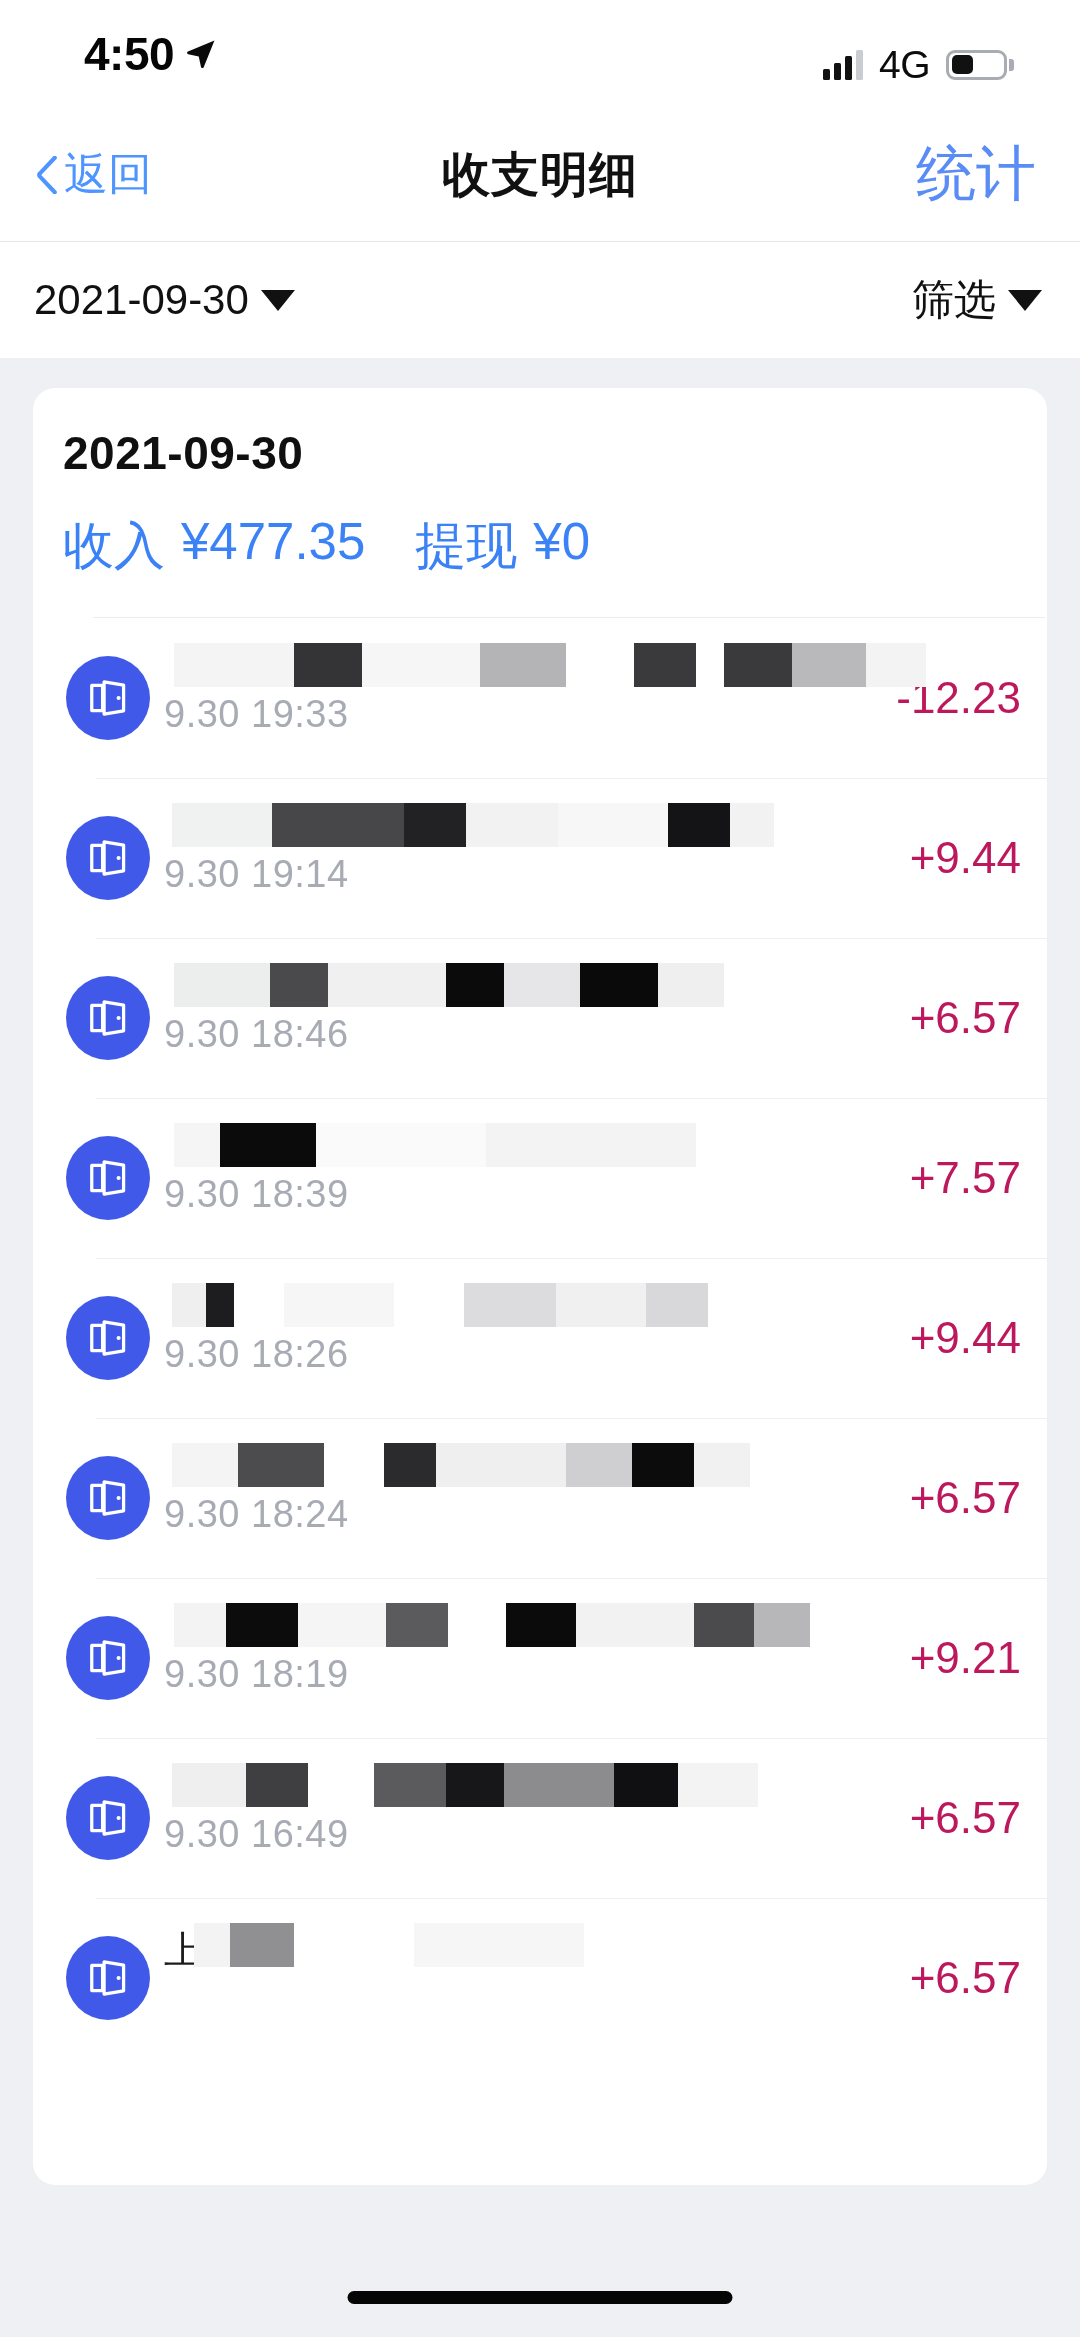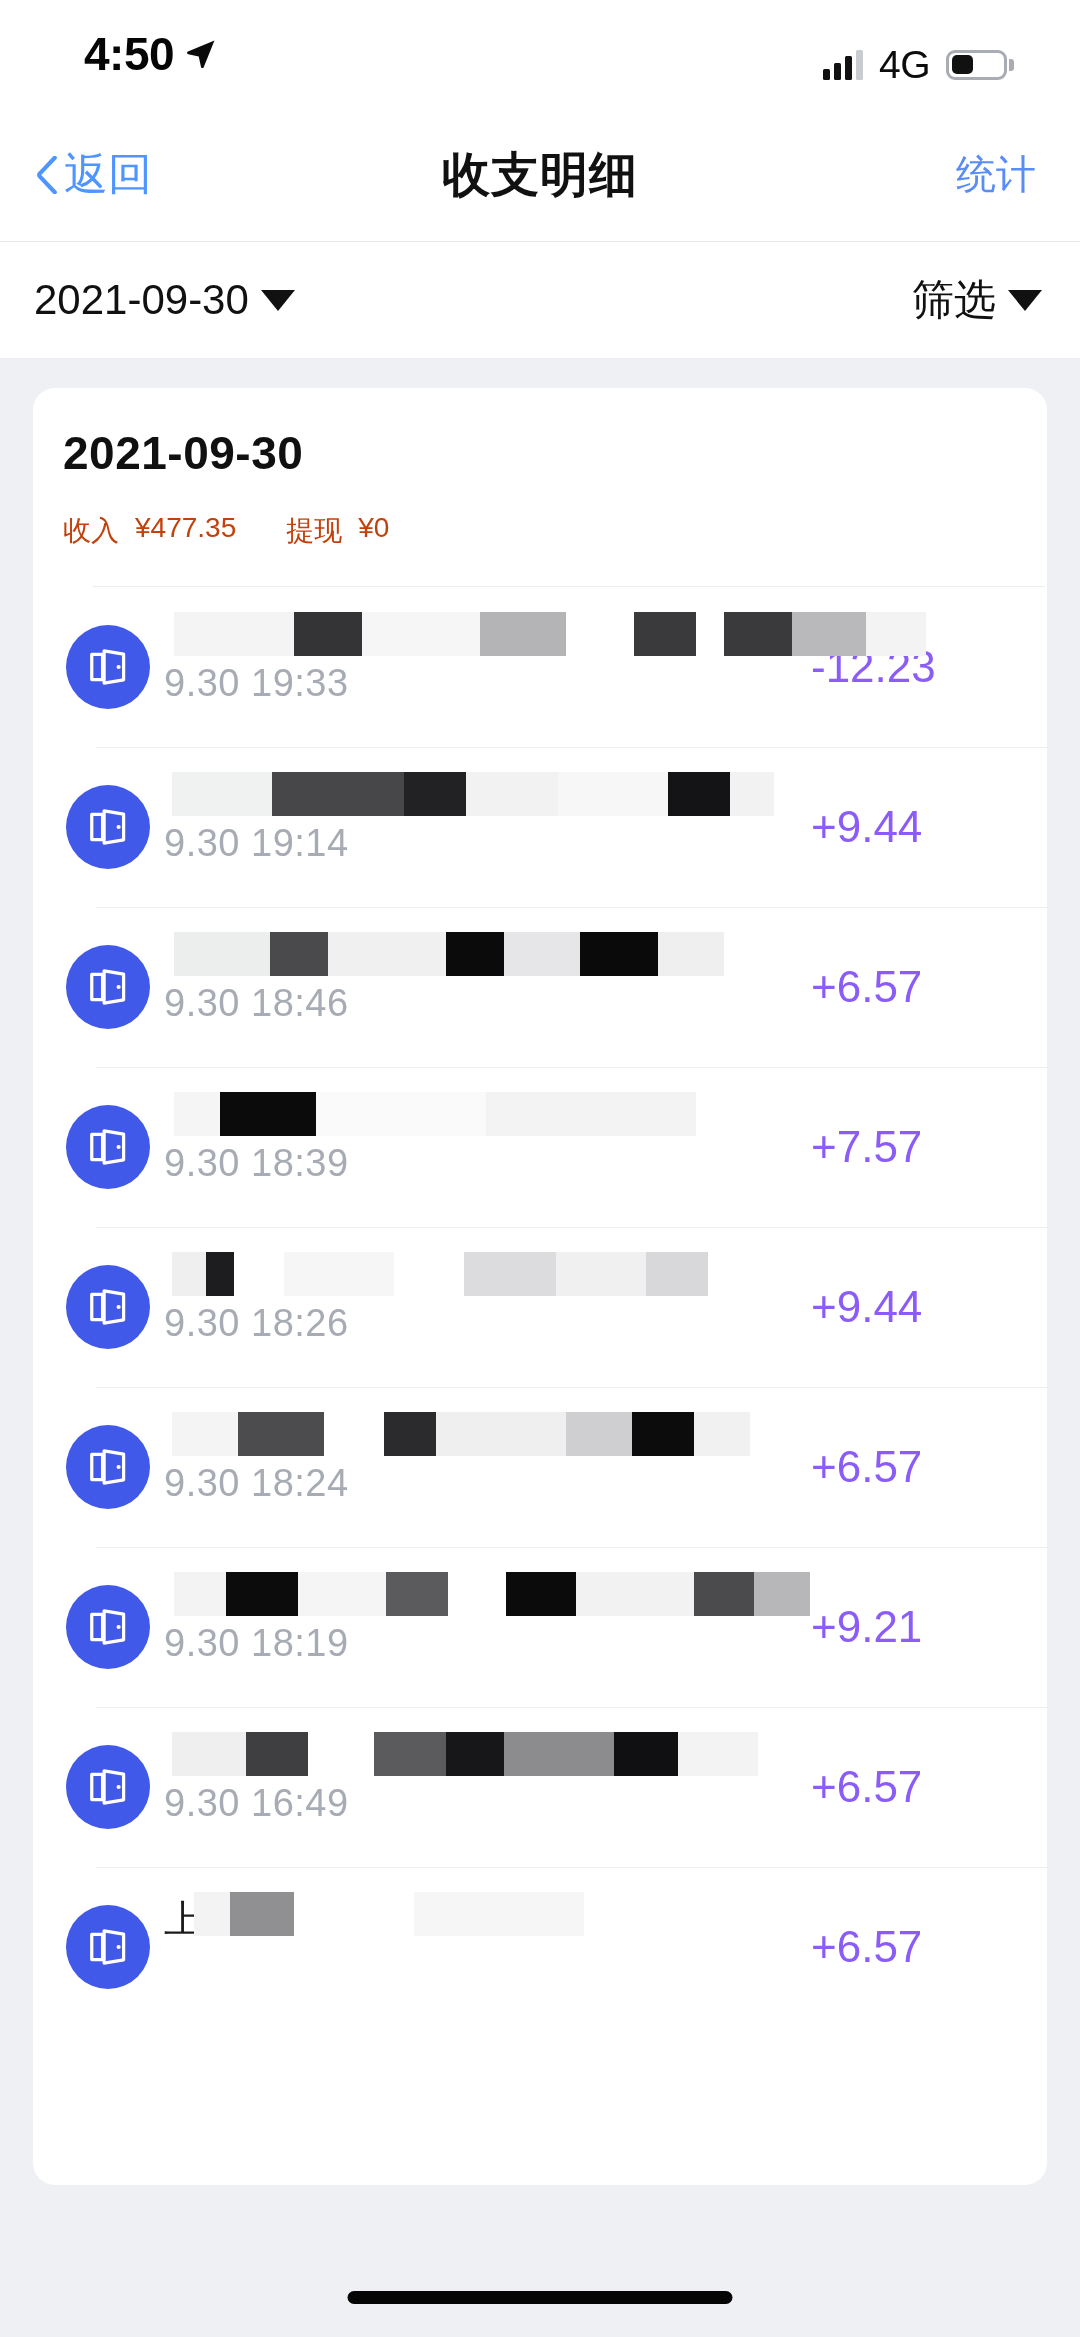--- a/index.html
+++ b/index.html
@@ -47,41 +47,41 @@
   .nav-back {
     position: absolute; left: 36px; display: flex; align-items: center; gap: 6px;
     color: #4f95ff; font-size: 44px; font-weight: 500;
   }
   .chev { width: 22px; height: 38px; display: block; }
   .nav-title {
     position: absolute; left: 0; width: 1080px; text-align: center;
     font-size: 48px; font-weight: 700; color: #111; letter-spacing: 1px;
   }
   .nav-action {
-    position: absolute; right: 44px; color: #5a8cf5; font-size: 40px; font-weight: 500;
+    position: absolute; right: 44px; color: #5a8cf5; font-size: 60px; font-weight: 500;
   }
 
   
   .filterbar {
     position: absolute; top: 242px; left: 0; width: 1080px; height: 116px;
     background: #ffffff; display: flex; align-items: center; justify-content: space-between;
     padding: 0 38px 0 34px;
   }
   .fb-item { display: flex; align-items: center; gap: 12px; color: #111; font-size: 42px; font-weight: 500; }
   .caret { width: 0; height: 0; border-left: 17px solid transparent; border-right: 17px solid transparent;
            border-top: 21px solid #111; display: block; }
 
   
   .card {
     position: absolute; top: 388px; left: 33px; width: 1014px; height: 1797px;
     background: #ffffff; border-radius: 22px; overflow: hidden;
   }
   .card-head { padding: 38px 0 0 30px; }
   .card-date { font-size: 46px; font-weight: 700; color: #101010; letter-spacing: 0.5px; }
-  .card-sum { margin-top: 32px; font-size: 28px; color: #c2410c; display: flex; gap: 16px; }
+  .card-sum { margin-top: 32px; font-size: 51px; color: #3b82f6; display: flex; gap: 16px; }
   .card-sum .sep { display: inline-block; width: 18px; }
   .card-sum-divider { margin-top: 36px; height: 1px; background: #ececef; margin-left: 30px; margin-right: 2px; }
 
   .rows { }
   .row {
     position: relative; height: 160px; display: flex; align-items: center;
     padding-left: 33px; padding-right: 26px;
   }
   .row + .row::before {
     content: ""; position: absolute; top: 0; left: 63px; right: 0; height: 1px; background: #eeeff1;
@@ -92,21 +92,21 @@
   }
   .avatar svg { width: 52px; height: 52px; display: block; }
   .row-mid { flex: 1 1 auto; min-width: 0; margin-left: 14px; position: relative; height: 110px; }
   .row-title {
     position: absolute; top: 2px; left: 0; right: 0; height: 46px;
     font-size: 38px; color: #1b1b1b; white-space: nowrap; overflow: hidden;
   }
   .row-time {
     position: absolute; top: 50px; left: 0; font-size: 38px; color: #a7abb3; letter-spacing: 0.5px;
   }
-  .row-amt { font-size: 44px; color: #8b5cf6; font-weight: 400; flex: 0 0 auto; min-width: 210px; }
+  .row-amt { font-size: 44px; color: #be185d; font-weight: 400; text-align: right; flex: 0 0 auto; min-width: 210px; }
 
   
   .redact { position: absolute; top: 0; left: 0; right: 0; height: 48px; pointer-events: none; }
   .redact span { position: absolute; top: 0; display: block; height: 44px; }
 
   
   .home-indicator {
     position: absolute; left: 50%; transform: translateX(-50%);
     bottom: 33px; width: 385px; height: 13px; background: #050505; border-radius: 7px;
   }

